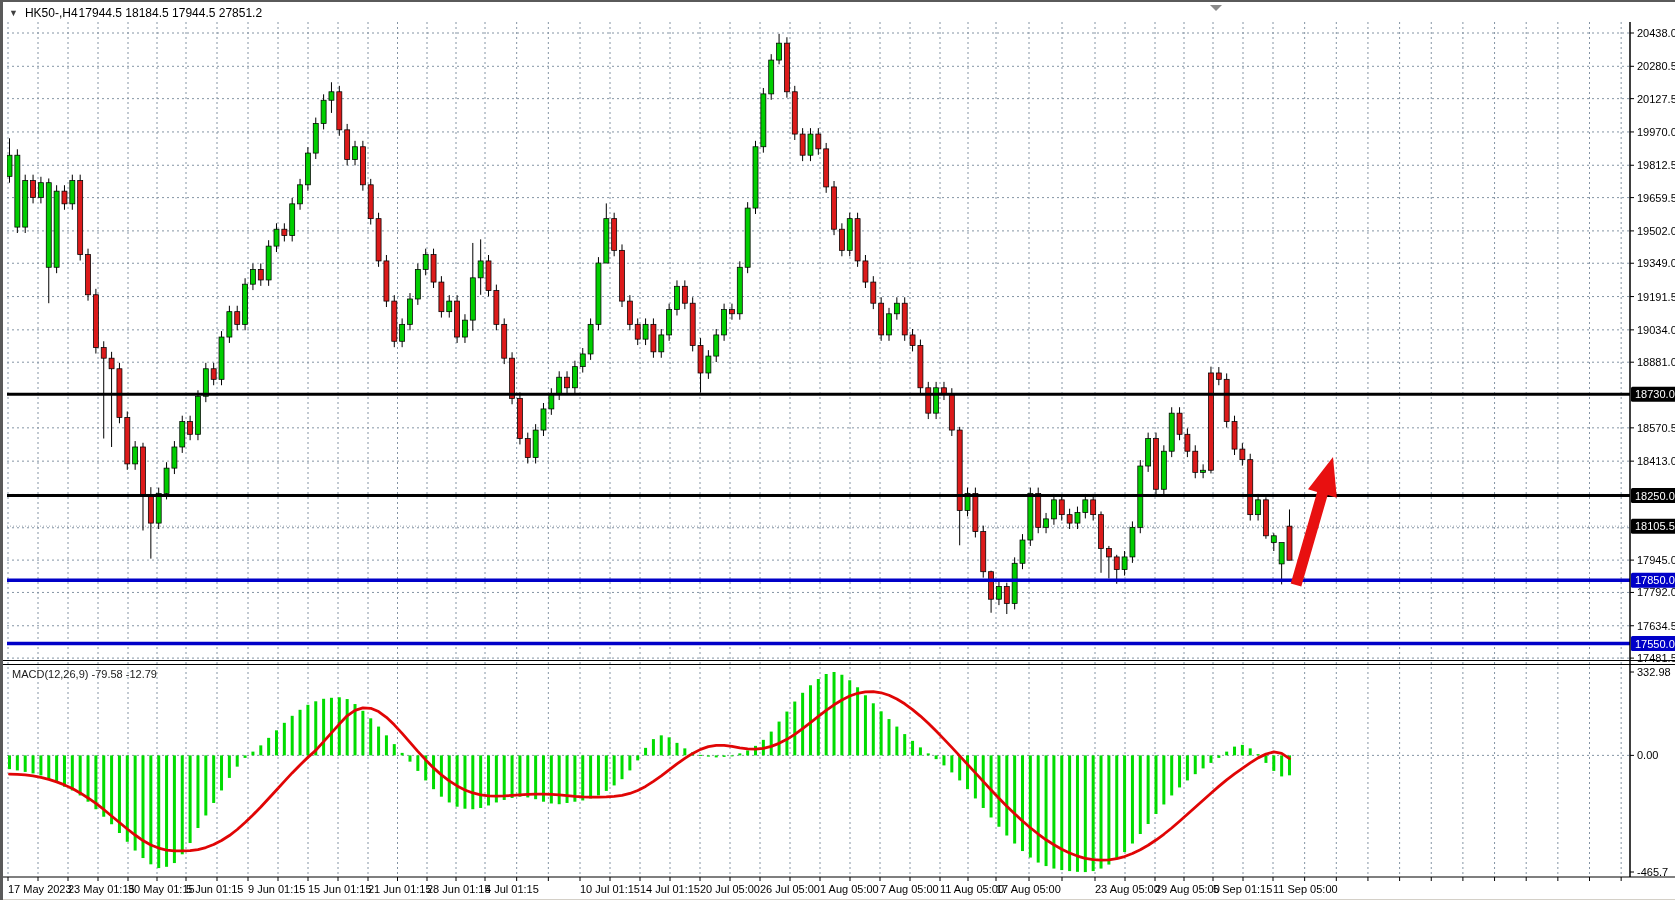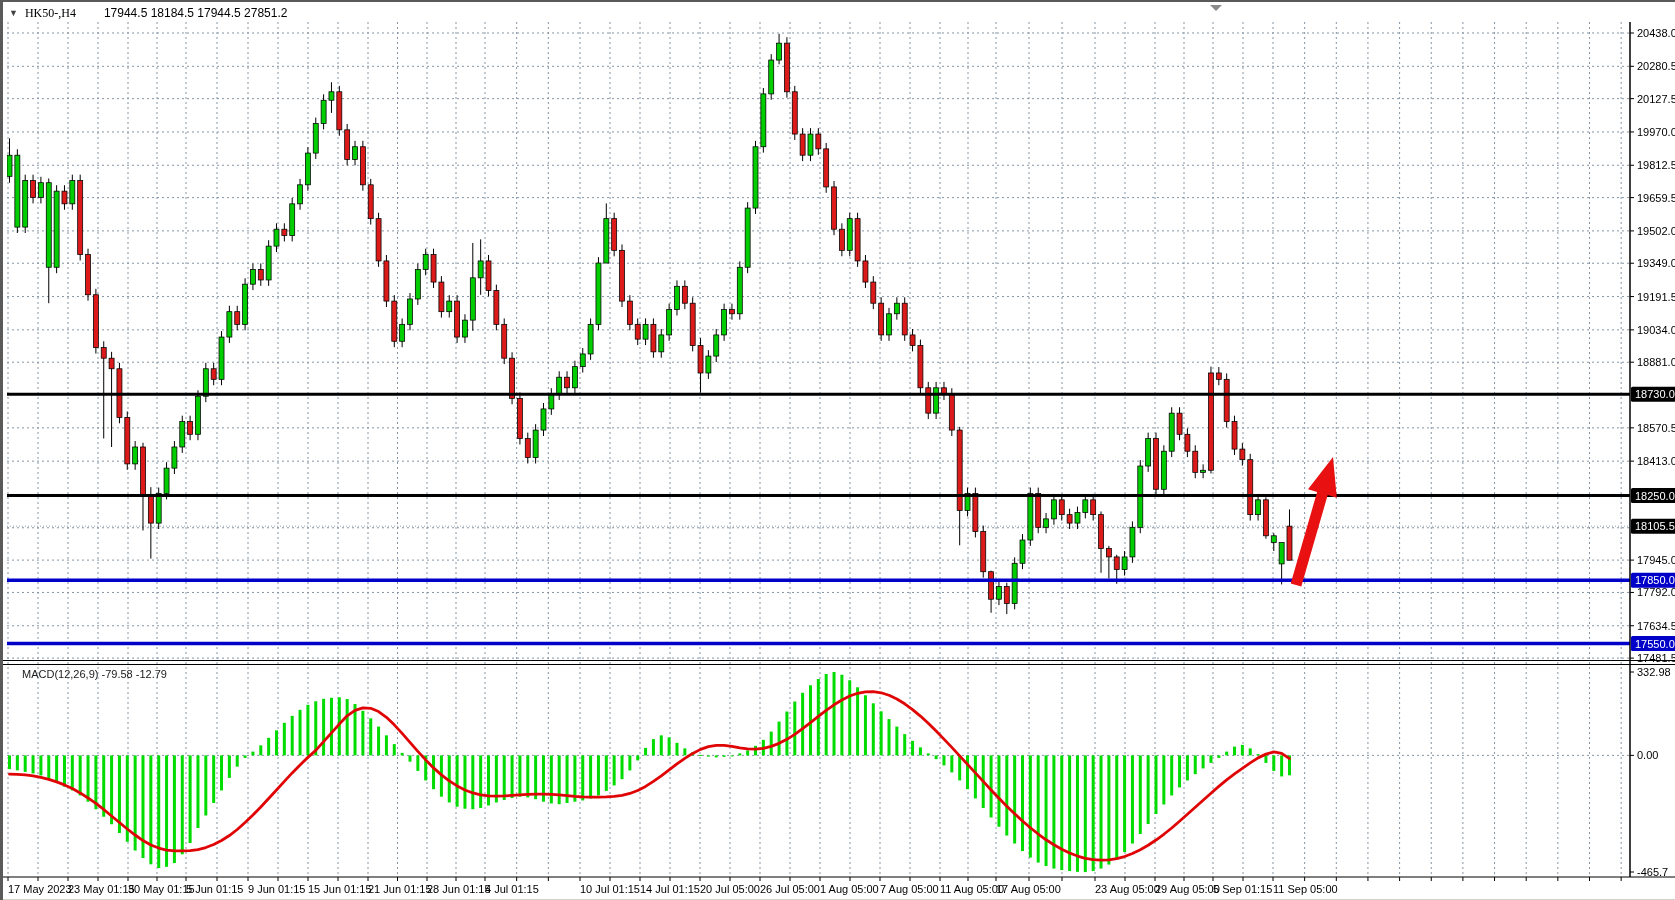--- a/index.html
+++ b/index.html
@@ -2,22 +2,22 @@
 <html><head>
 <meta charset="utf-8">
 <style>
   html,body{margin:0;padding:0;background:#c0c0c0;font-family:"Liberation Sans",sans-serif;}
   #chart-window{position:relative;width:1675px;height:900px;background:#ffffff;overflow:hidden;
     border-top:2px solid #5a5a5a;border-left:3px solid #5a5a5a;box-sizing:border-box;}
   #plot-svg{position:absolute;left:0;top:0;}
   #title-bar{position:absolute;left:6px;top:3px;height:16px;display:flex;align-items:center;
     font-size:12px;color:#000;white-space:pre;z-index:5;}
   #title-bar .tri{font-size:9px;color:#404040;margin-right:7px;line-height:10px;}
-  #title-bar .sym{margin-right:28px;font-family:Liberation Serif, serif;}
-  #macd-label{position:absolute;left:19px;top:666px;font-size:11px;color:#1a1a1a;z-index:5;white-space:pre;}
+  #title-bar .sym{margin-right:1px;}
+  #macd-label{position:absolute;left:9px;top:666px;font-size:11px;color:#1a1a1a;z-index:5;white-space:pre;}
   #bottom-strip{position:absolute;left:0;top:897px;width:1675px;height:3px;background:#d4d0c8;}
 </style>
 </head>
 <body>
 
 <div id="chart-window">
   <div id="title-bar">
     <span class="tri">▼</span>
     <span class="sym">HK50-,H4</span>
     <span>17944.5 18184.5 17944.5 27851.2</span>

